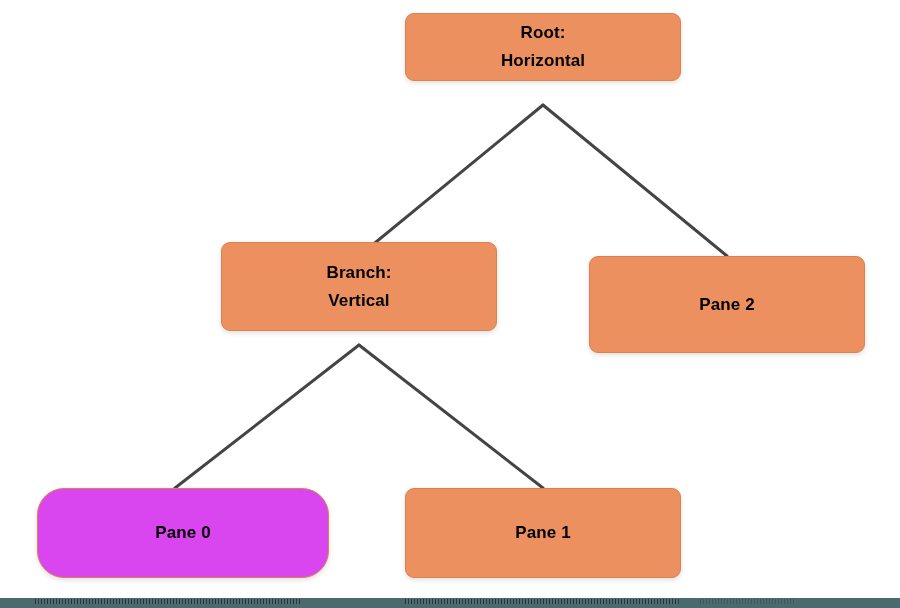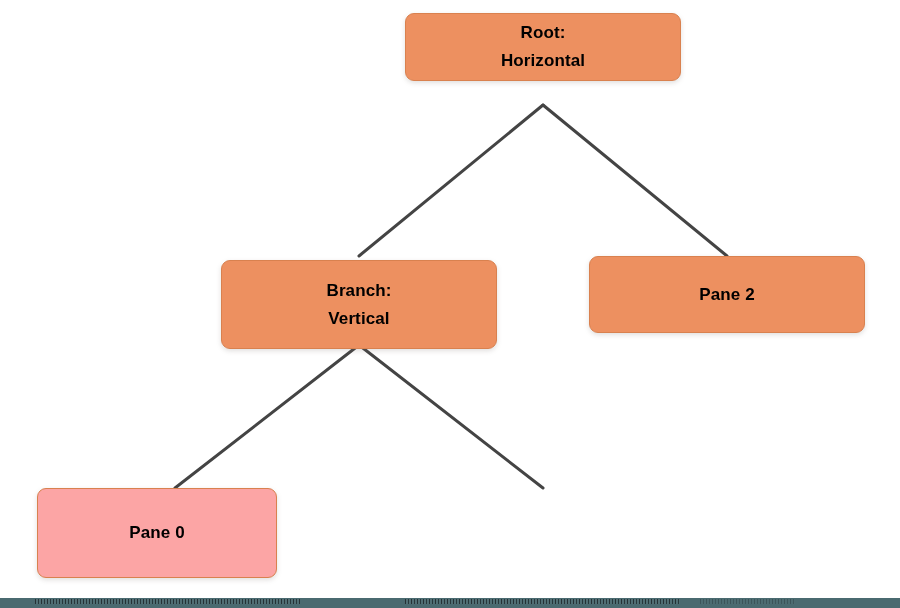--- a/index.html
+++ b/index.html
@@ -104,27 +104,28 @@
       <line x1="543" y1="105" x2="359" y2="256"></line>
       <line x1="543" y1="105" x2="727" y2="256"></line>
       <line x1="359" y1="345" x2="175" y2="488"></line>
       <line x1="359" y1="345" x2="543" y2="488"></line>
     </g>
   </svg>
 
   <div class="tree-node" id="node-root" style="left: 405px; top: 13px; width: 276px; height: 68px; background: rgb(237, 144, 96); border-color: rgb(217, 129, 79); color: rgb(0, 0, 0);">Root:
 Horizontal</div>
 
-  <div class="tree-node" id="node-branch" style="left: 221px; top: 260px; width: 276px; height: 89px; background: rgb(237, 144, 96); border-color: rgb(217, 129, 79); color: rgb(0, 0, 0);">Branch:
+  <div class="tree-node" id="node-branch" style="left: 221px; top: 242px; width: 276px; height: 89px; background: rgb(237, 144, 96); border-color: rgb(217, 129, 79); color: rgb(0, 0, 0);">Branch:
 Vertical</div>
 
-  <div class="tree-node" id="node-pane2" style="left: 589px; top: 256px; width: 276px; height: 77px; background: rgb(237, 144, 96); border-color: rgb(217, 129, 79); color: rgb(0, 0, 0);">Pane 2</div>
+  <div class="tree-node" id="node-pane2" style="left: 589px; top: 256px; width: 276px; height: 97px; background: rgb(237, 144, 96); border-color: rgb(217, 129, 79); color: rgb(0, 0, 0);">Pane 2</div>
 
-  <div class="tree-node" id="node-pane0" style="left: 37px; top: 488px; width: 240px; height: 90px; background: #fca5a5; border-color: rgb(217, 129, 79); color: rgb(0, 0, 0);">Pane 0</div>
+  <div class="tree-node" id="node-pane0" style="left: 37px; top: 488px; width: 292px; height: 90px; background: #d946ef; border-color: rgb(217, 129, 79); color: rgb(0, 0, 0); border-radius: 27px;">Pane 0</div>
 
+  <div class="tree-node" id="node-pane1" style="left: 405px; top: 488px; width: 276px; height: 90px; background: rgb(237, 144, 96); border-color: rgb(217, 129, 79); color: rgb(0, 0, 0);">Pane 1</div>
 
 </div>
 
 <div id="bottom-strip">
   <div id="bottom-bar" style="background: rgb(74, 106, 112);">
     <div class="bar-text-smudge" id="bar-smudge-left"></div>
     <div class="bar-text-smudge" id="bar-smudge-mid"></div>
     <div class="bar-text-smudge" id="bar-smudge-right"></div>
   </div>
 </div>

